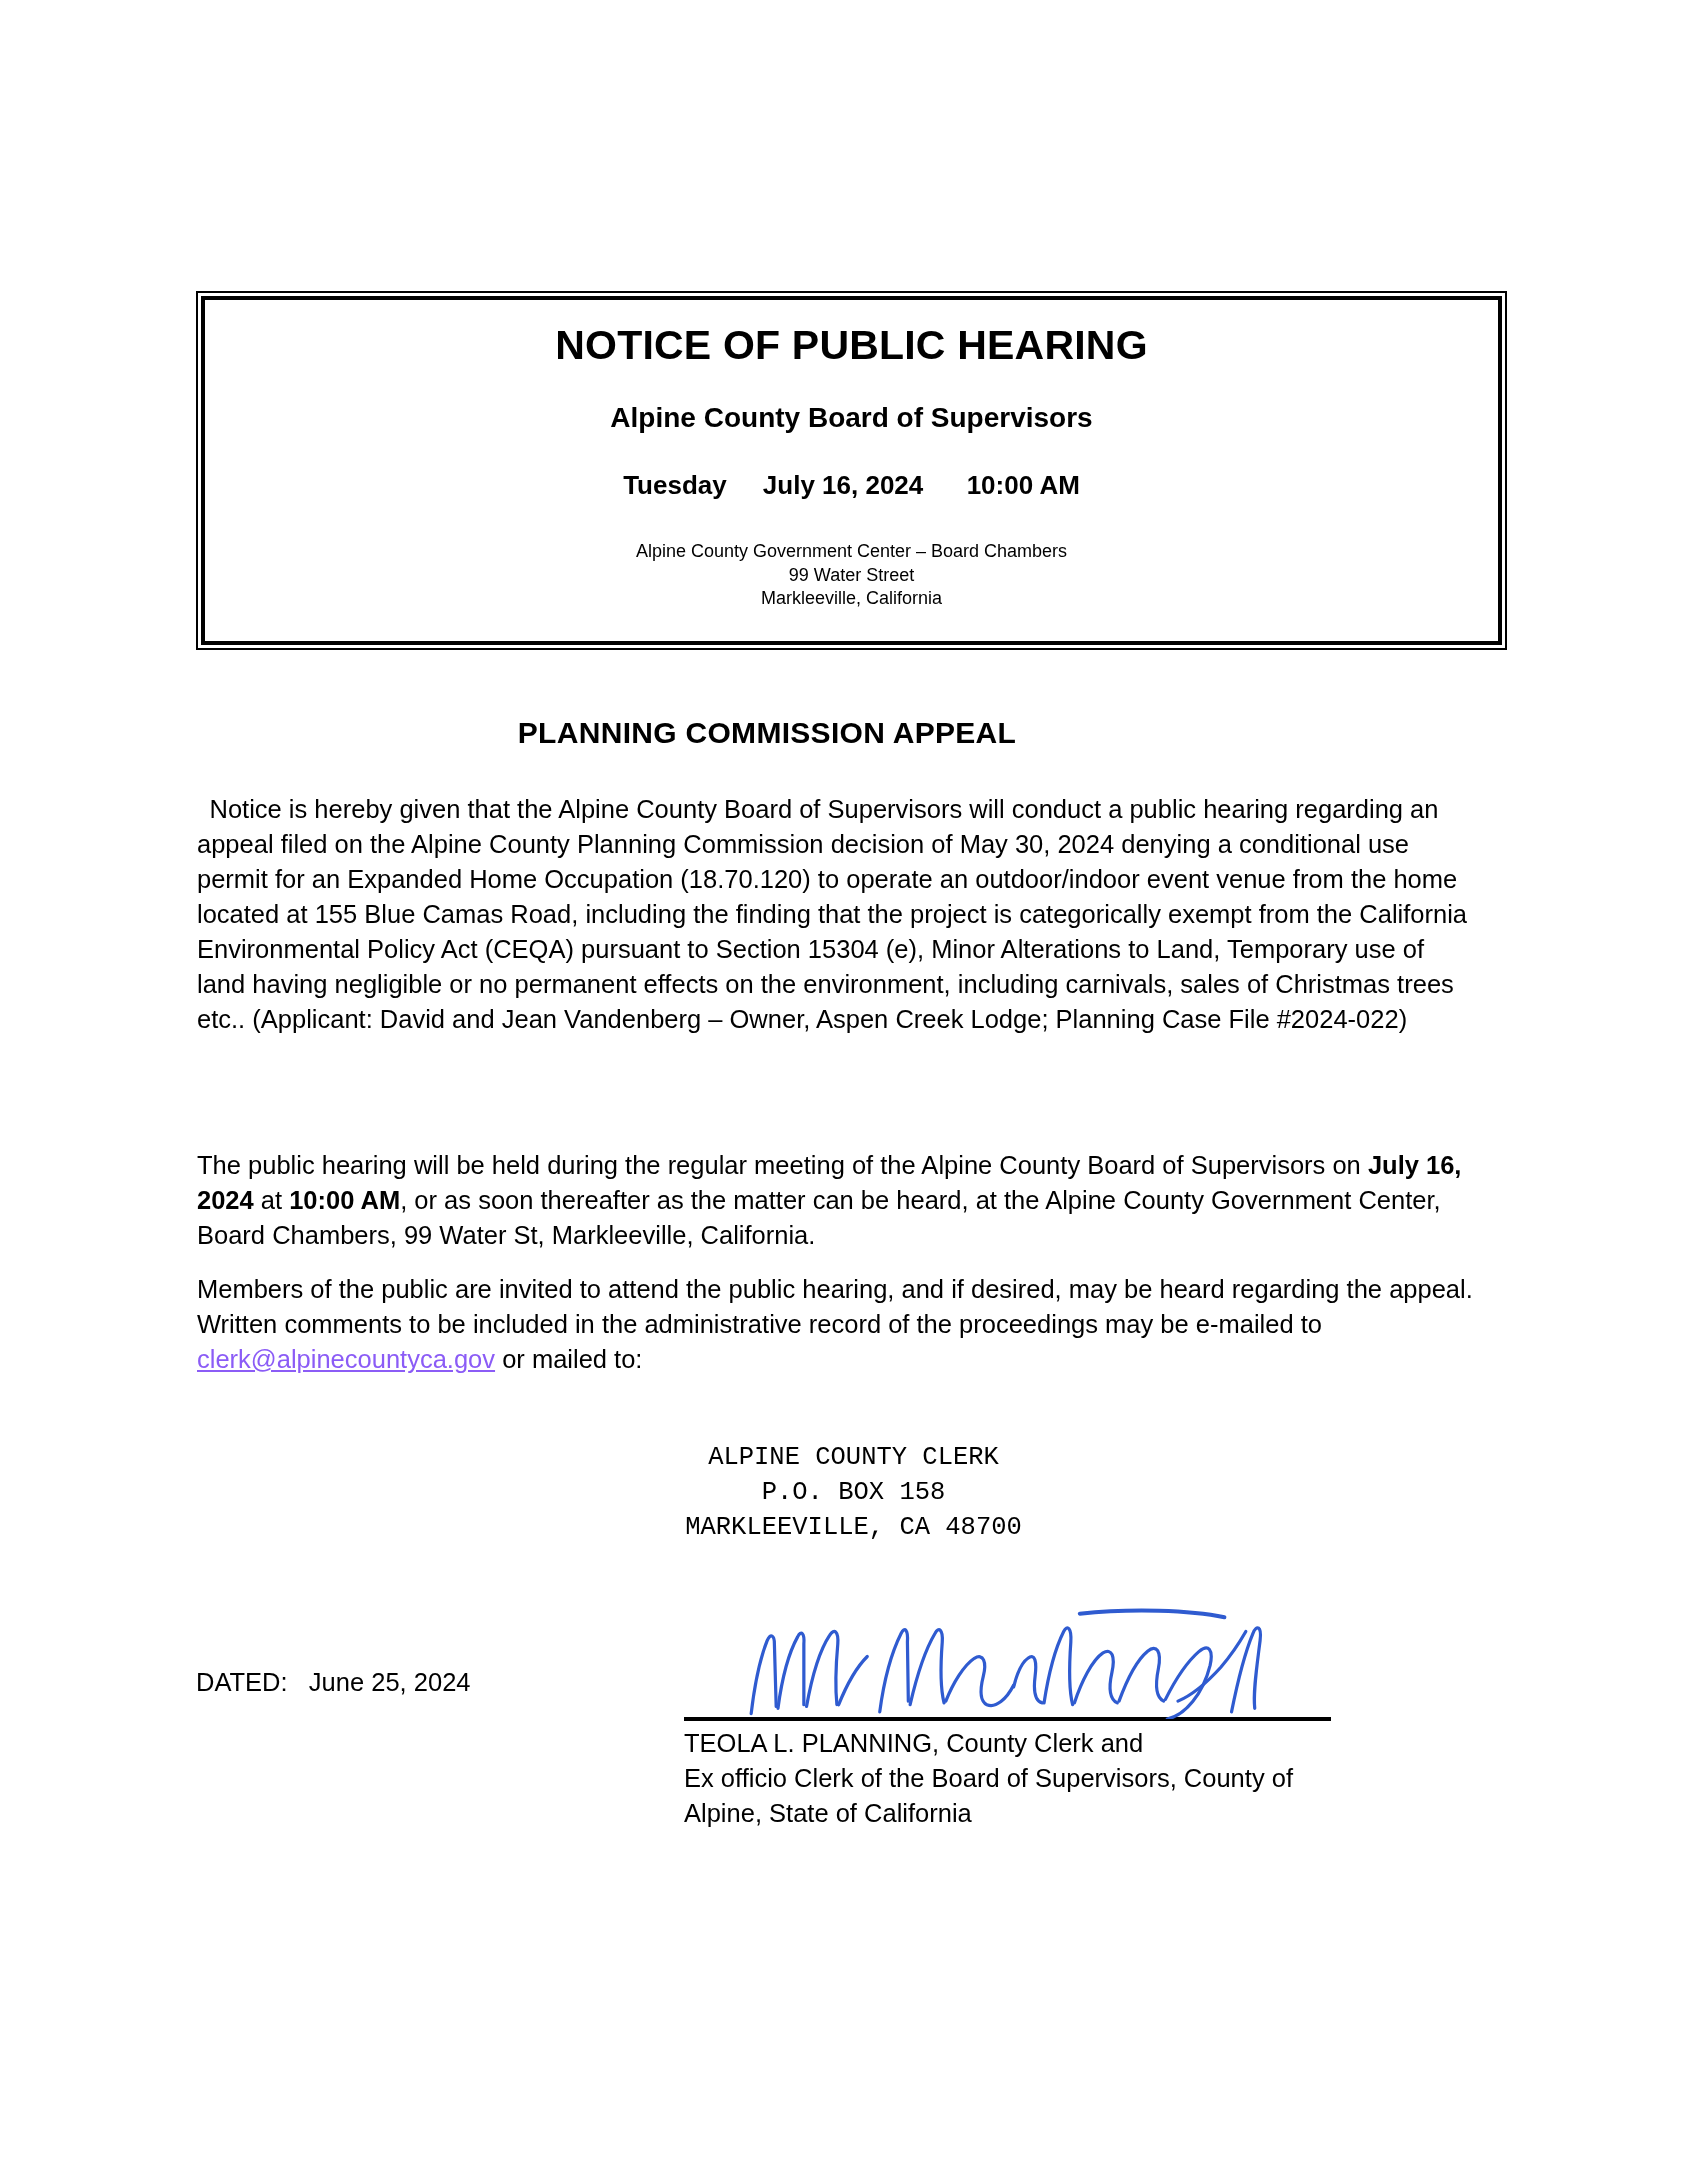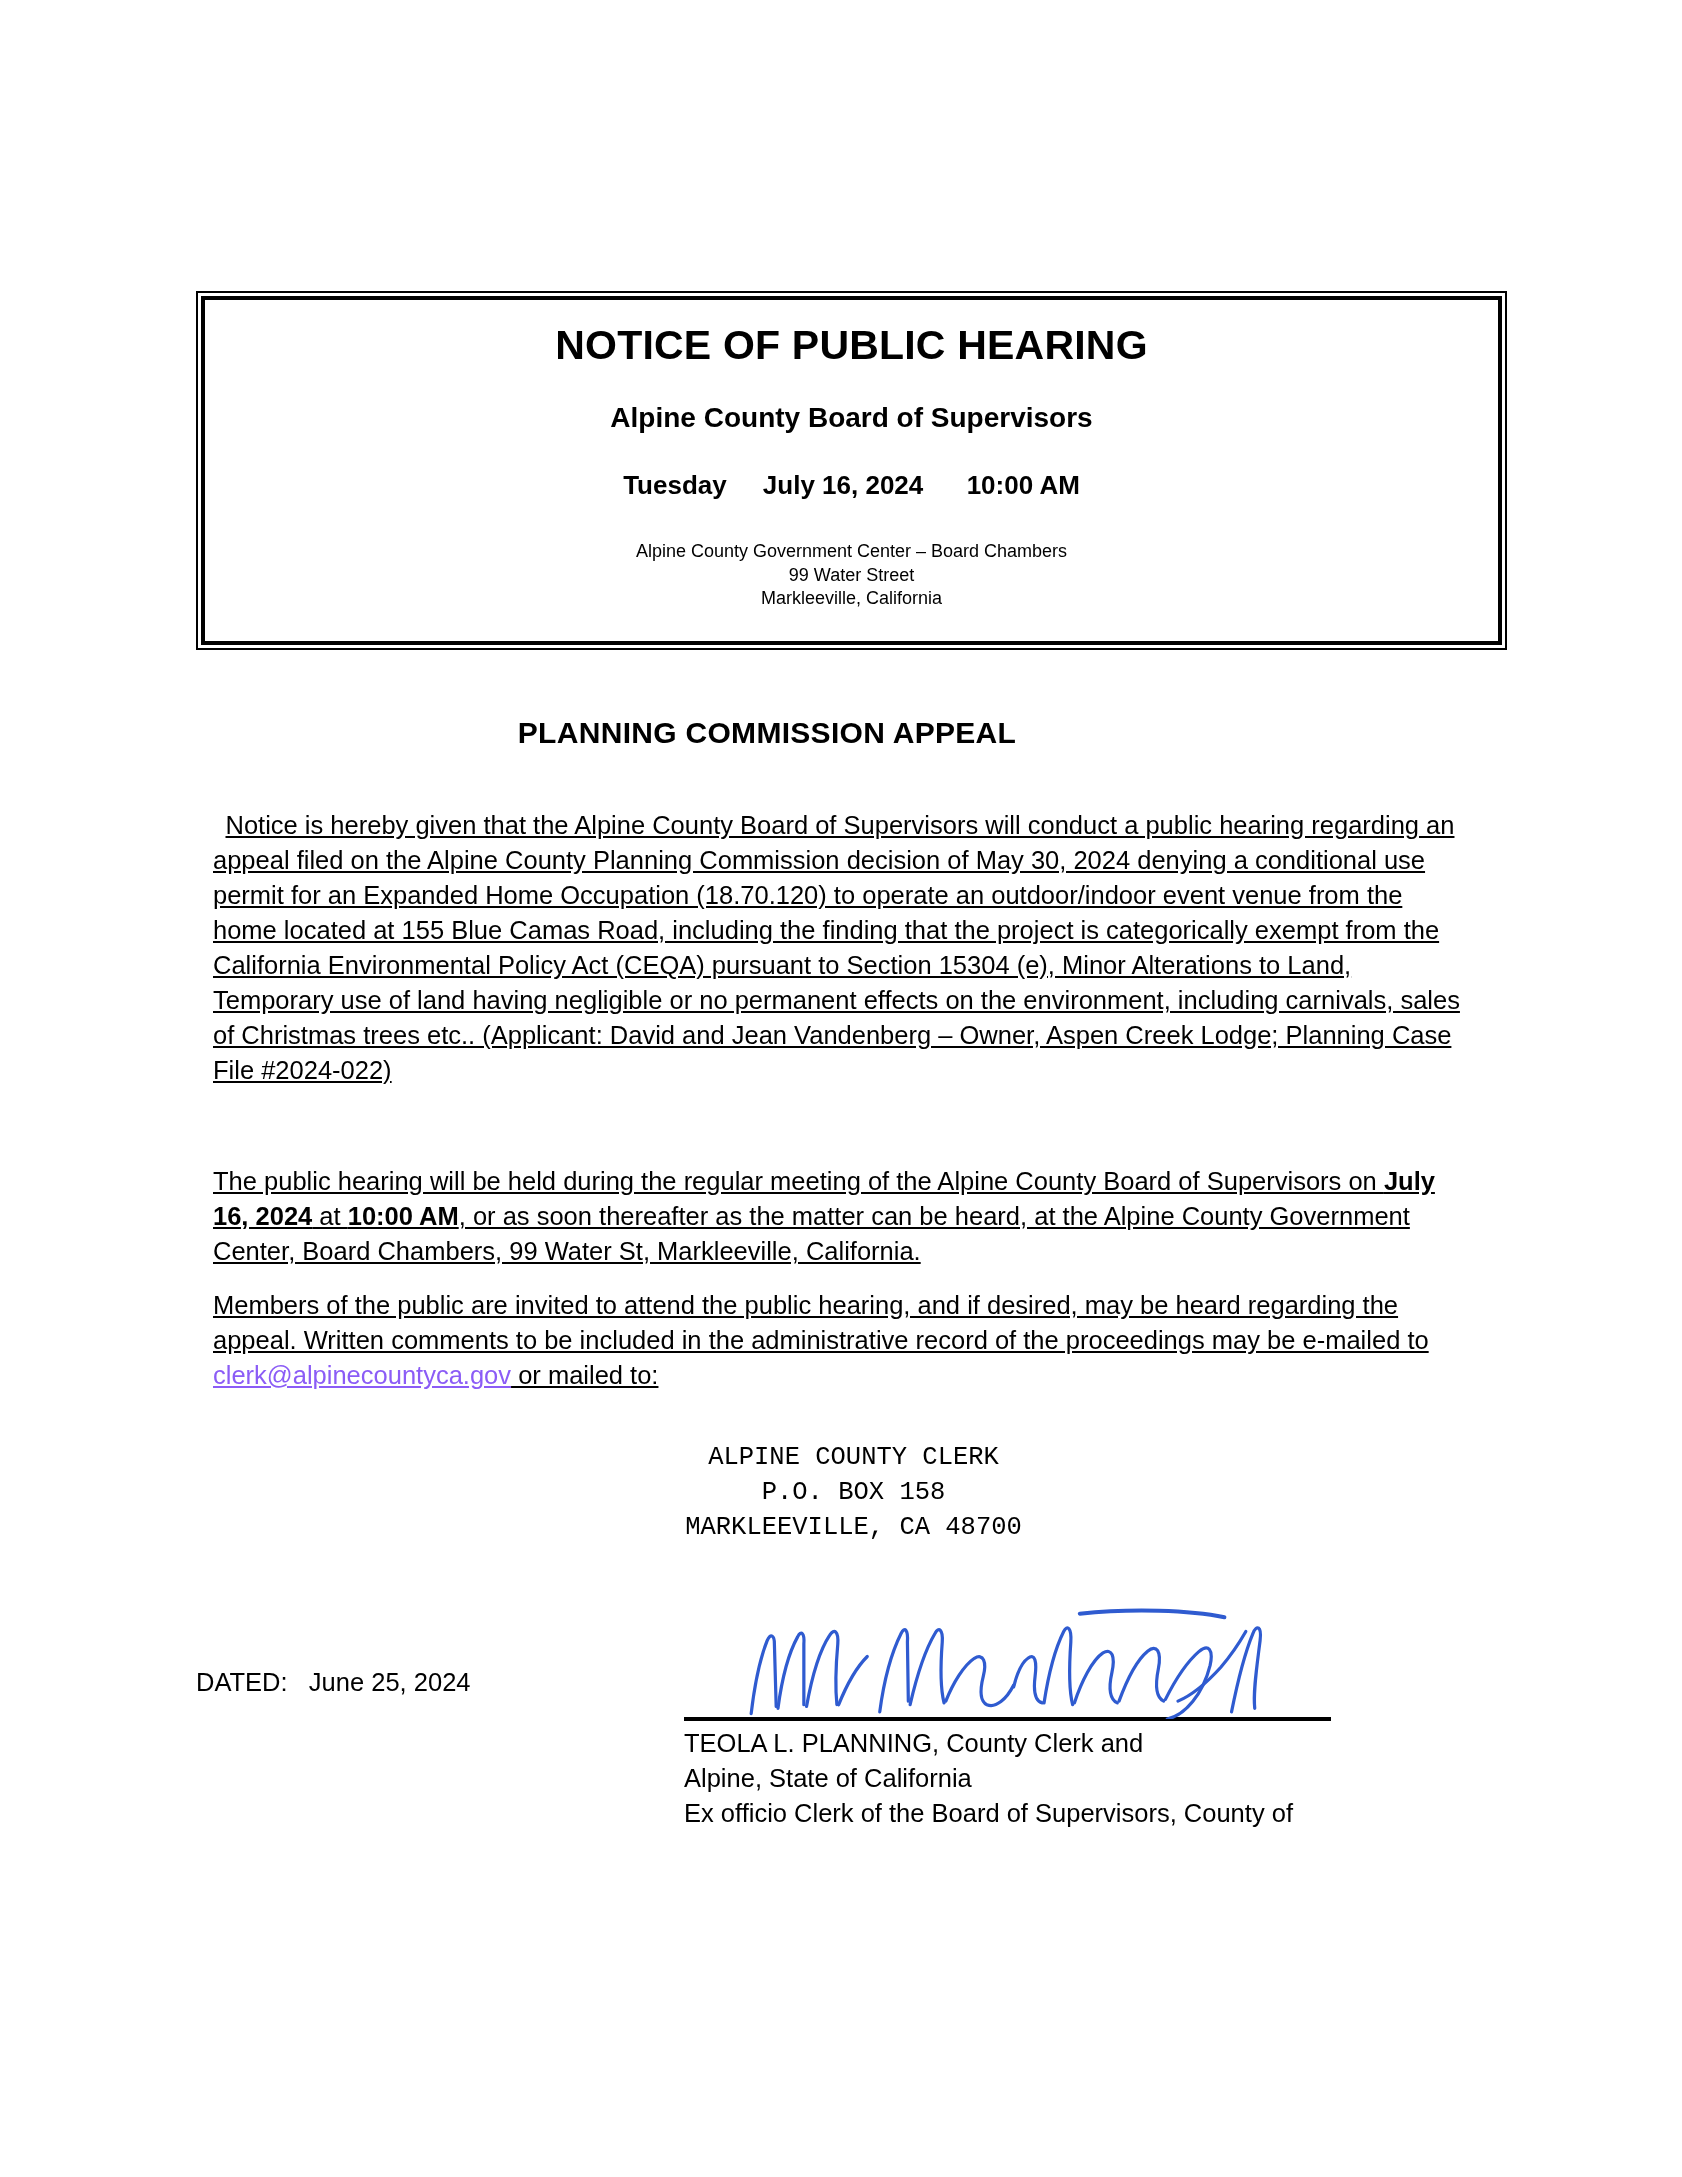--- a/index.html
+++ b/index.html
@@ -90,21 +90,21 @@
     position: absolute;
     left: 185px;
     width: 1279px;
     font-size: 25.5px;
     line-height: 35px;
   }
   .para-1 { top: 792px; text-indent: 12.5px; }
   .para-2 { top: 1148px; }
   .para-3 { top: 1272px; }
 
-  .body-block p { margin: 16px; text-decoration: underline; }
+  .body-block p { margin: 0; }
   .body-block b { font-weight: bold; }
 
   a.email-link {
     color: #8b5cf6;
     text-decoration: underline;
   }
 
   
   .mail-address {
     position: absolute;
@@ -218,19 +218,19 @@
           <path d="M486 120 C 494 98, 506 74, 518 64 C 528 56, 534 64, 530 84 C 526 104, 528 116, 536 120" stroke-width="3.6"></path>
           <path d="M538 118 C 548 98, 562 76, 576 64 C 586 56, 592 62, 588 80 C 580 112, 560 136, 540 140" stroke-width="3.6"></path>
           <path d="M552 120 C 566 114, 582 102, 600 82 C 612 68, 620 56, 628 42" stroke-width="3.6"></path>
           <path d="M612 132 C 618 102, 626 68, 636 44 C 640 34, 646 36, 644 52 C 640 84, 636 110, 638 128" stroke-width="3.6"></path>
         </g>
       </svg>
     </div>
     <div class="signature-rule"></div>
     <div class="signature-caption">
       <div>TEOLA L. PLANNING, County Clerk and</div>
+      <div>Ex officio Clerk of the Board of Supervisors, County of</div>
       <div>Alpine, State of California</div>
-      <div>Ex officio Clerk of the Board of Supervisors, County of</div>
     </div>
   </div>
 
 </div>
 
 
 </body></html>

